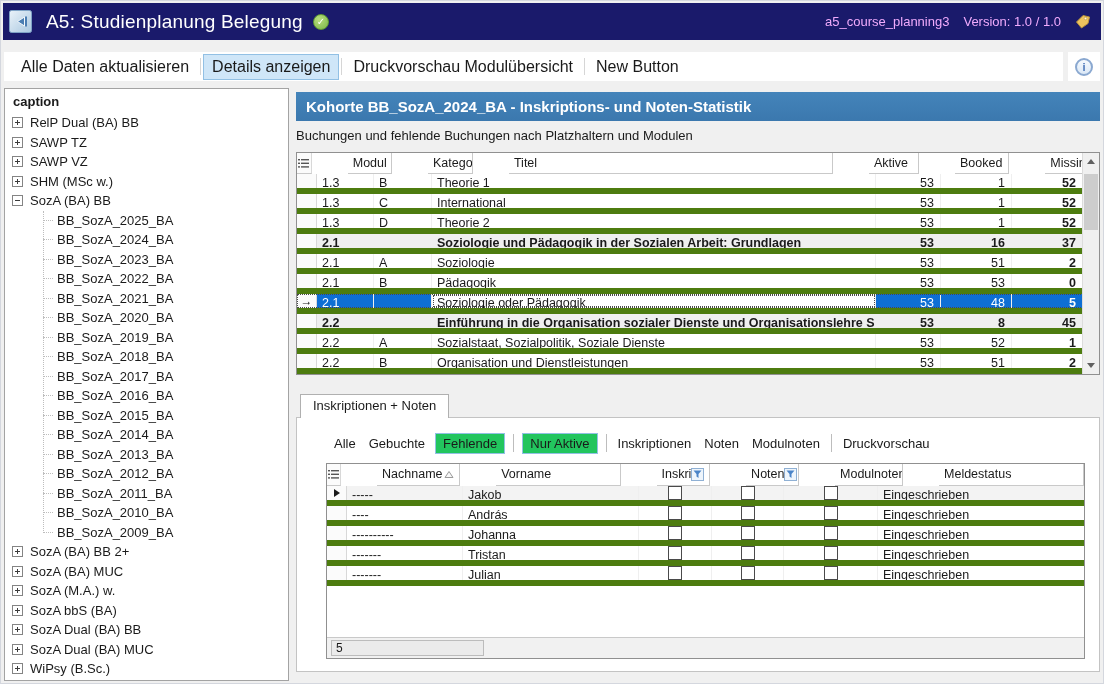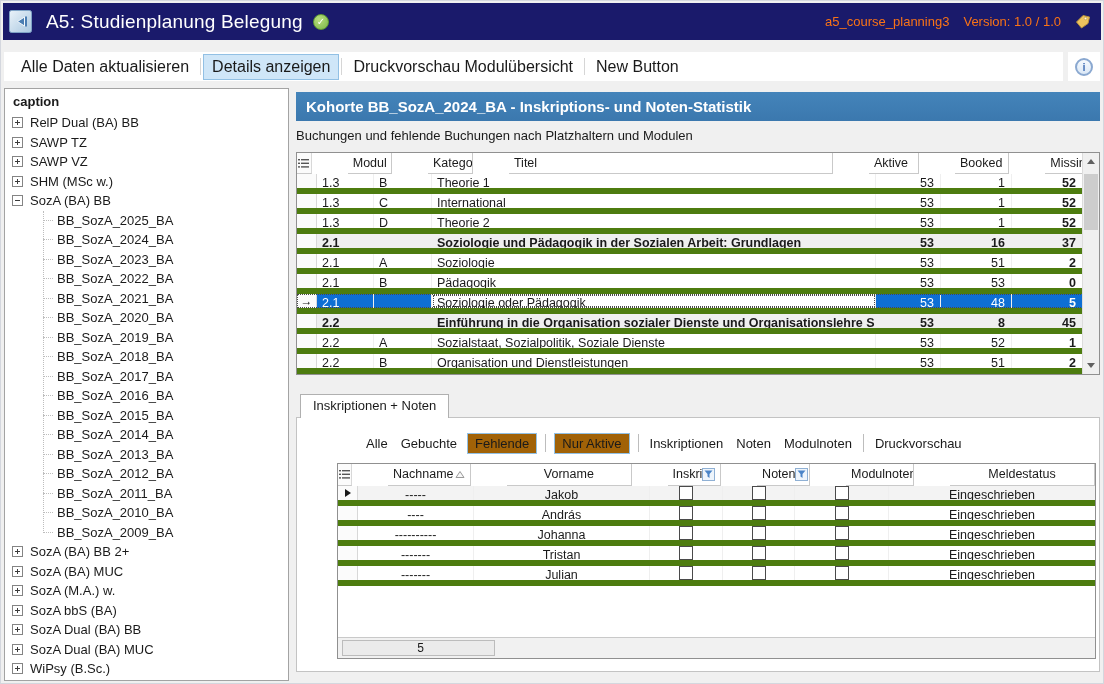--- a/index.html
+++ b/index.html
@@ -6,21 +6,21 @@
   html,body { width:1104px; height:684px; }
   body { position:relative; background:#f0f0f0; font-family:"Liberation Sans","DejaVu Sans",sans-serif; color:#1a1a1a; overflow:hidden; }
   .frame { position:absolute; inset:0; border:1px solid #d4d7de; pointer-events:none; }
 
   
   .titlebar { position:absolute; left:3px; top:3px; right:3px; height:37px; background:#1a1a6b; display:flex; align-items:center; }
   .back-btn { width:23px; height:23px; margin-left:6px; flex:0 0 auto; }
   .app-title { color:#ffffff; font-size:19px; font-weight:normal; margin-left:14px; letter-spacing:0.2px; }
   .check-badge { width:16px; height:16px; border-radius:50%; background:radial-gradient(circle at 35% 30%,#b8dd7e,#7ab648); border:1px solid #5f9a33; color:#fff; font-size:10px; font-weight:bold; display:flex; align-items:center; justify-content:center; margin-left:10px; }
   .titlebar-right { margin-left:auto; display:flex; align-items:center; gap:14px; padding-right:10px; }
-  .titlebar-meta { color:#f97316; font-size:13px; }
+  .titlebar-meta { color:#f0abfc; font-size:13px; }
 
   
   .toolbar { position:absolute; left:4px; top:52px; width:1059px; height:29px; background:#ffffff; display:flex; align-items:center; padding-left:8px; }
   .tbtn { font-size:16px; padding:4px 9px; white-space:nowrap; cursor:default; }
   .tbtn.active { background:#cfe6f8; border:1px solid #92c0e4; padding:3px 8px; }
   .tsep { width:1px; height:17px; background:#d6d6d6; margin:0 2px; }
   .info-box { position:absolute; left:1068px; top:52px; width:32px; height:29px; background:#ffffff; display:flex; align-items:center; justify-content:center; }
   .info-icon { width:18px; height:18px; border-radius:50%; border:2px solid #8aa8d0; background:linear-gradient(#f6fafe,#dbe8f6); color:#4a74b8; font-size:11px; font-weight:bold; display:flex; align-items:center; justify-content:center; }
 
   
@@ -65,23 +65,23 @@
   .sbtn.up{top:0;} .sbtn.down{bottom:0;}
   .tri-up { width:0;height:0;border-left:4px solid transparent;border-right:4px solid transparent;border-bottom:5px solid #606060; }
   .tri-down { width:0;height:0;border-left:4px solid transparent;border-right:4px solid transparent;border-top:5px solid #606060; }
   .sthumb { position:absolute; left:1px; top:21px; width:14px; height:56px; background:#cdcdcd; }
 
   
   .tab { position:absolute; left:300px; top:394px; height:24px; background:#fff; border:1px solid #b0b0b0; border-bottom:none; line-height:22px; padding:0 12px; font-size:13px; z-index:2; }
   .tab-panel { position:absolute; left:296px; top:417px; width:804px; height:255px; background:#fff; border:1px solid #c3c3c3; }
 
   
-  .filterbar { position:absolute; left:331px; top:432px; height:22px; display:flex; align-items:center; gap:7px; font-size:13px; z-index:3;margin-left:32px; }
+  .filterbar { position:absolute; left:331px; top:432px; height:22px; display:flex; align-items:center; gap:7px; font-size:13px; z-index:3; }
   .fbtn { padding:2px 3px; white-space:nowrap; }
-  .fbtn.active { background:#a16207; border:1px solid #92c0e4; padding:2px 7px; }
+  .fbtn.active { background:#22c55e; border:1px solid #92c0e4; padding:2px 7px; }
   .fsep { width:1px; height:18px; background:#bdbdbd; margin:0 1px; }
 
   
   .sg-c0{width:20px}.sg-c1{width:116px}.sg-c2{width:176px}.sg-c3{width:73px}.sg-c4{width:72px}.sg-c5{width:94px}.sg-c6{width:206px;border-right:none}
   .srow.current { background:#f3f3f3; }
   .cbcell { display:flex; align-items:center; justify-content:center; padding:0; }
   .cb { width:14px; height:14px; border:1px solid #4a4a4a; background:#fff; }
   .hflex { display:flex; align-items:center; justify-content:space-between; }
   .sgfoot { position:absolute; left:0; right:0; bottom:0; height:21px; background:#f1f1f1; border-top:1px solid #c9c9c9; }
   .countbox { position:absolute; left:4px; top:2px; width:153px; height:16px; background:#ebebeb; border:1px solid #bcbcbc; font-size:12px; line-height:14px; padding-left:4px; }
@@ -343,21 +343,21 @@
   <span class="fsep"></span>
   <span class="fbtn active">Nur Aktive</span>
   <span class="fsep"></span>
   <span class="fbtn">Inskriptionen</span>
   <span class="fbtn">Noten</span>
   <span class="fbtn">Modulnoten</span>
   <span class="fsep"></span>
   <span class="fbtn">Druckvorschau</span>
 </div>
 
-<div class="grid" style="left:337px; top:463px; width:759px; height:196px;text-align:center;">
+<div class="grid" style="left:326px; top:463px; width:759px; height:196px;">
   <div class="ghead" style="height:22px;">
     <div class="gc sg-c0 marker-cell" style="line-height:21px;">
       <svg class="grid-icon" width="11" height="9">
           <g fill="#555">
             <rect x="0" y="0" width="2" height="1.4"></rect>
             <rect x="3" y="0" width="8" height="1.4"></rect>
             <rect x="0" y="3.6" width="2" height="1.4"></rect>
             <rect x="3" y="3.6" width="8" height="1.4"></rect>
             <rect x="0" y="7.2" width="2" height="1.4"></rect>
             <rect x="3" y="7.2" width="8" height="1.4"></rect>

